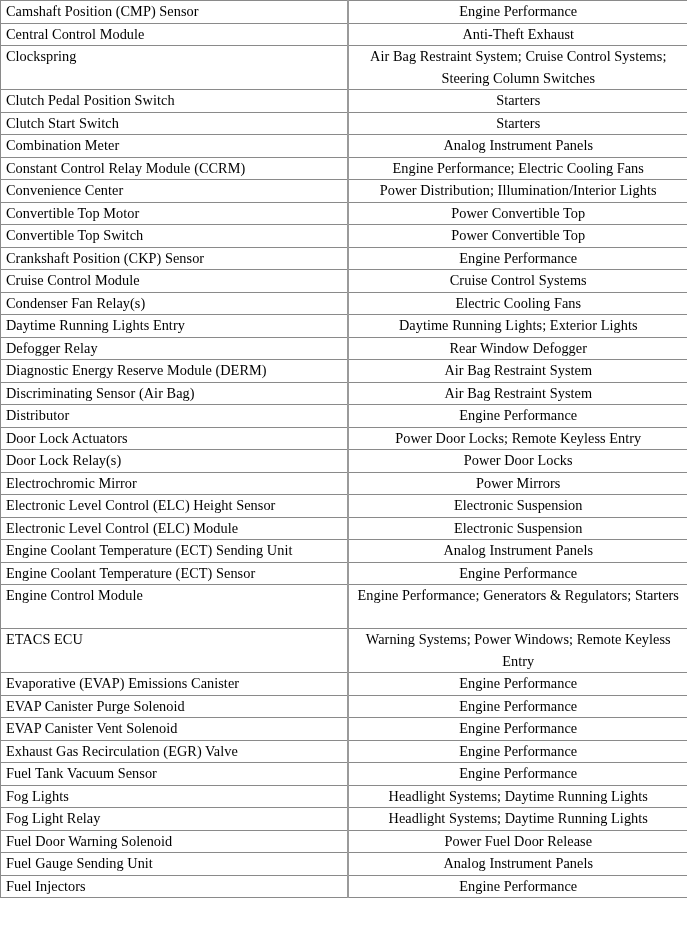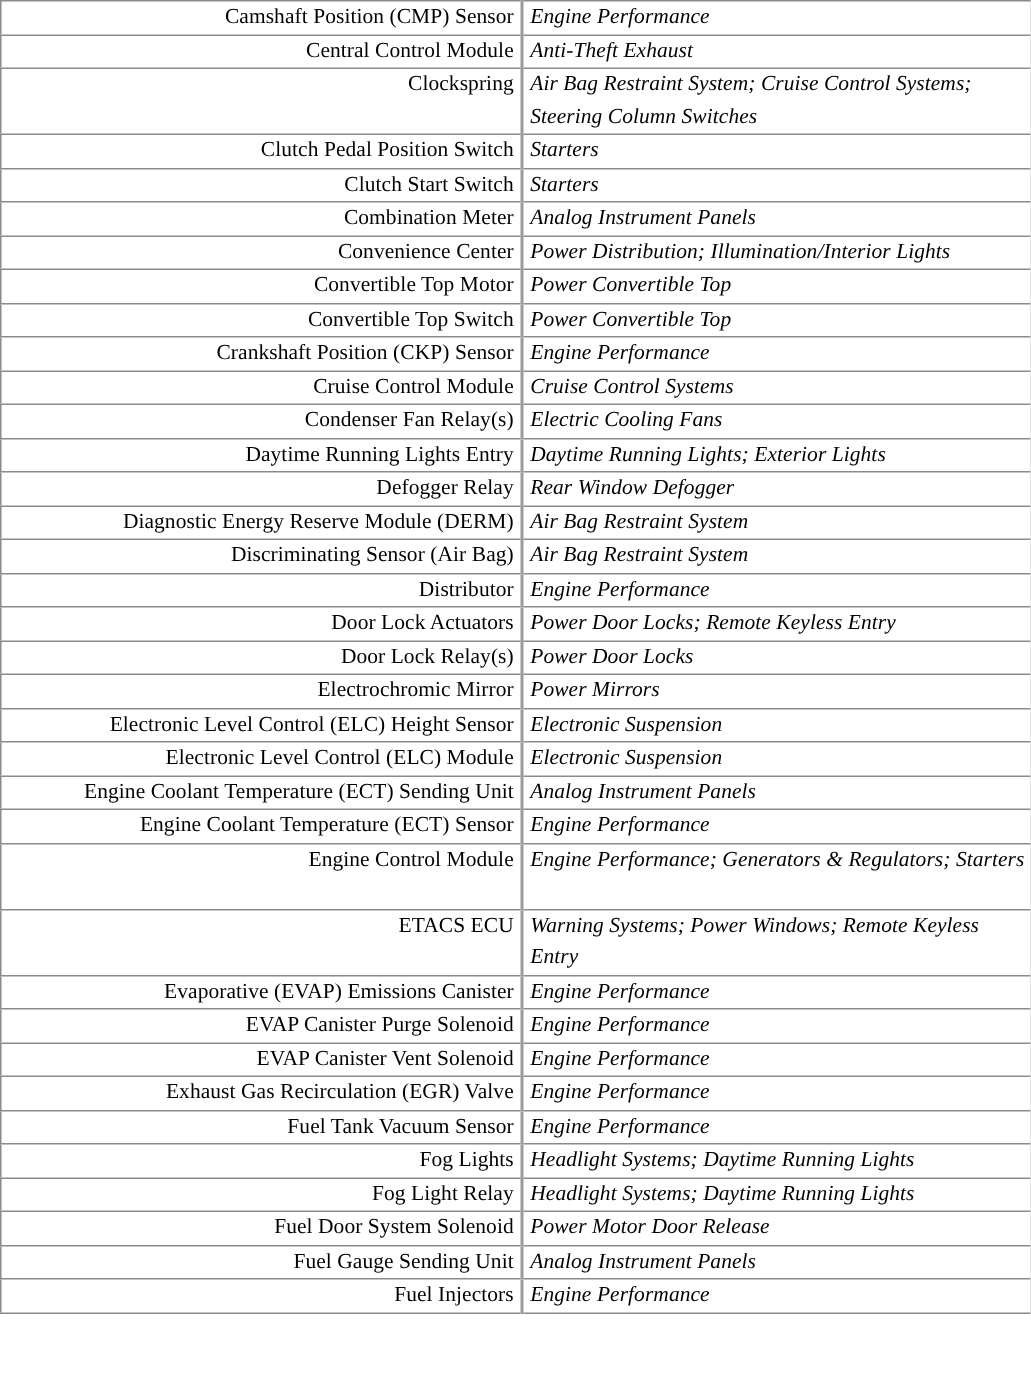--- a/index.html
+++ b/index.html
@@ -31,27 +31,26 @@
   #component-table td {
     font-size: 14.3px;
     line-height: 21.5px;
     padding: 0px 4px 0px 5px;
     border-bottom: 1px solid #8a8a8a;
     vertical-align: top;
     letter-spacing: 0.05px;
   }
 
   #component-table td.cell-component {
-    text-align: right;
+    text-align: left;
     border-right: 2px solid #9a9a9a;
   }
 
   #component-table td.cell-system {
-    text-align: left;
-    font-style: italic;
+    text-align: center;
   }
 
   
   #component-table tr.row-tall td {
     height: 43px;
   }
   #component-table tr.row-short td {
     height: 21.5px;
   }
 </style>
@@ -82,20 +81,24 @@
       </tr>
       <tr class="row-short">
         <td class="cell-component">Clutch Start Switch</td>
         <td class="cell-system">Starters</td>
       </tr>
       <tr class="row-short">
         <td class="cell-component">Combination Meter</td>
         <td class="cell-system">Analog Instrument Panels</td>
       </tr>
       <tr class="row-short">
+        <td class="cell-component">Constant Control Relay Module (CCRM)</td>
+        <td class="cell-system">Engine Performance; Electric Cooling Fans</td>
+      </tr>
+      <tr class="row-short">
         <td class="cell-component">Convenience Center</td>
         <td class="cell-system">Power Distribution; Illumination/Interior Lights</td>
       </tr>
       <tr class="row-short">
         <td class="cell-component">Convertible Top Motor</td>
         <td class="cell-system">Power Convertible Top</td>
       </tr>
       <tr class="row-short">
         <td class="cell-component">Convertible Top Switch</td>
         <td class="cell-system">Power Convertible Top</td>
@@ -190,22 +193,22 @@
       </tr>
       <tr class="row-short">
         <td class="cell-component">Fog Lights</td>
         <td class="cell-system">Headlight Systems; Daytime Running Lights</td>
       </tr>
       <tr class="row-short">
         <td class="cell-component">Fog Light Relay</td>
         <td class="cell-system">Headlight Systems; Daytime Running Lights</td>
       </tr>
       <tr class="row-short">
-        <td class="cell-component">Fuel Door System Solenoid</td>
-        <td class="cell-system">Power Motor Door Release</td>
+        <td class="cell-component">Fuel Door Warning Solenoid</td>
+        <td class="cell-system">Power Fuel Door Release</td>
       </tr>
       <tr class="row-short">
         <td class="cell-component">Fuel Gauge Sending Unit</td>
         <td class="cell-system">Analog Instrument Panels</td>
       </tr>
       <tr class="row-short">
         <td class="cell-component">Fuel Injectors</td>
         <td class="cell-system">Engine Performance</td>
       </tr>
     </tbody>

